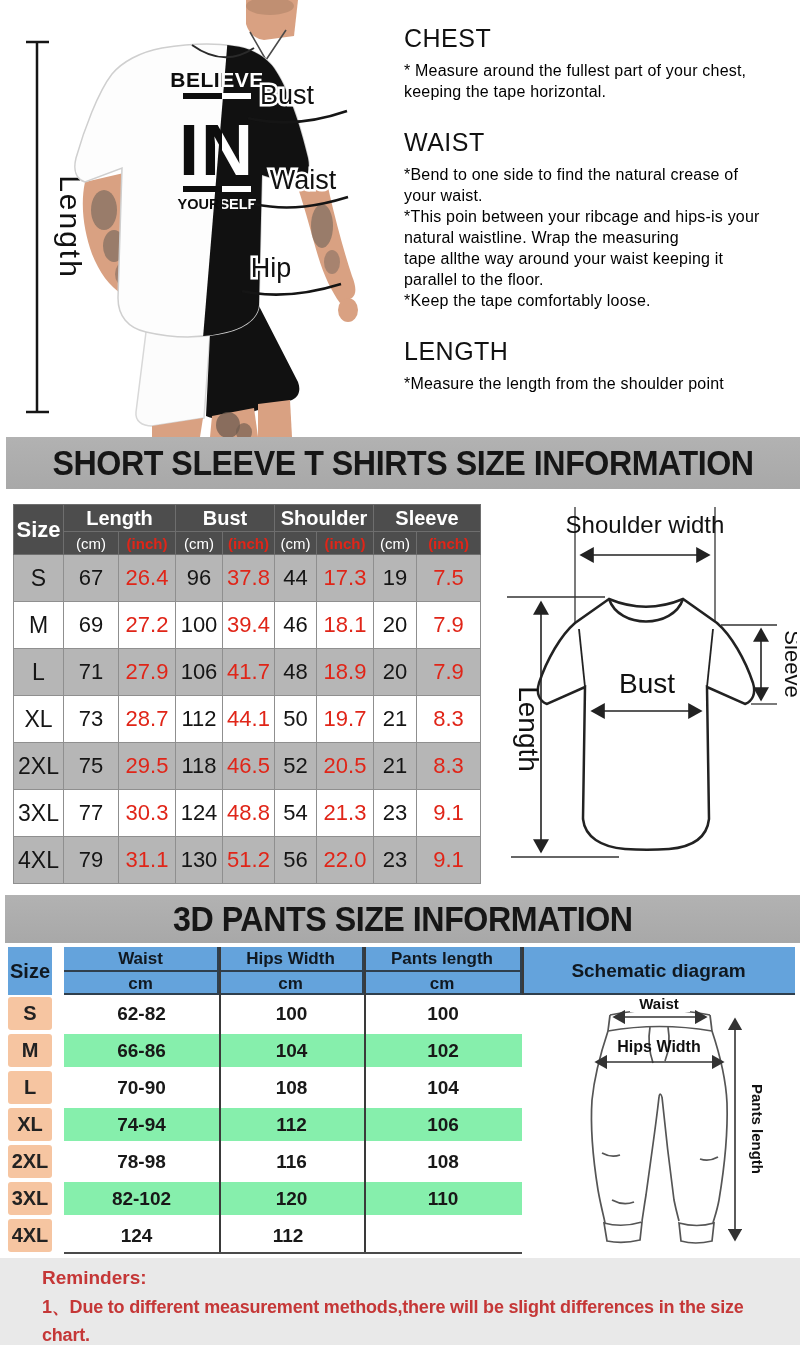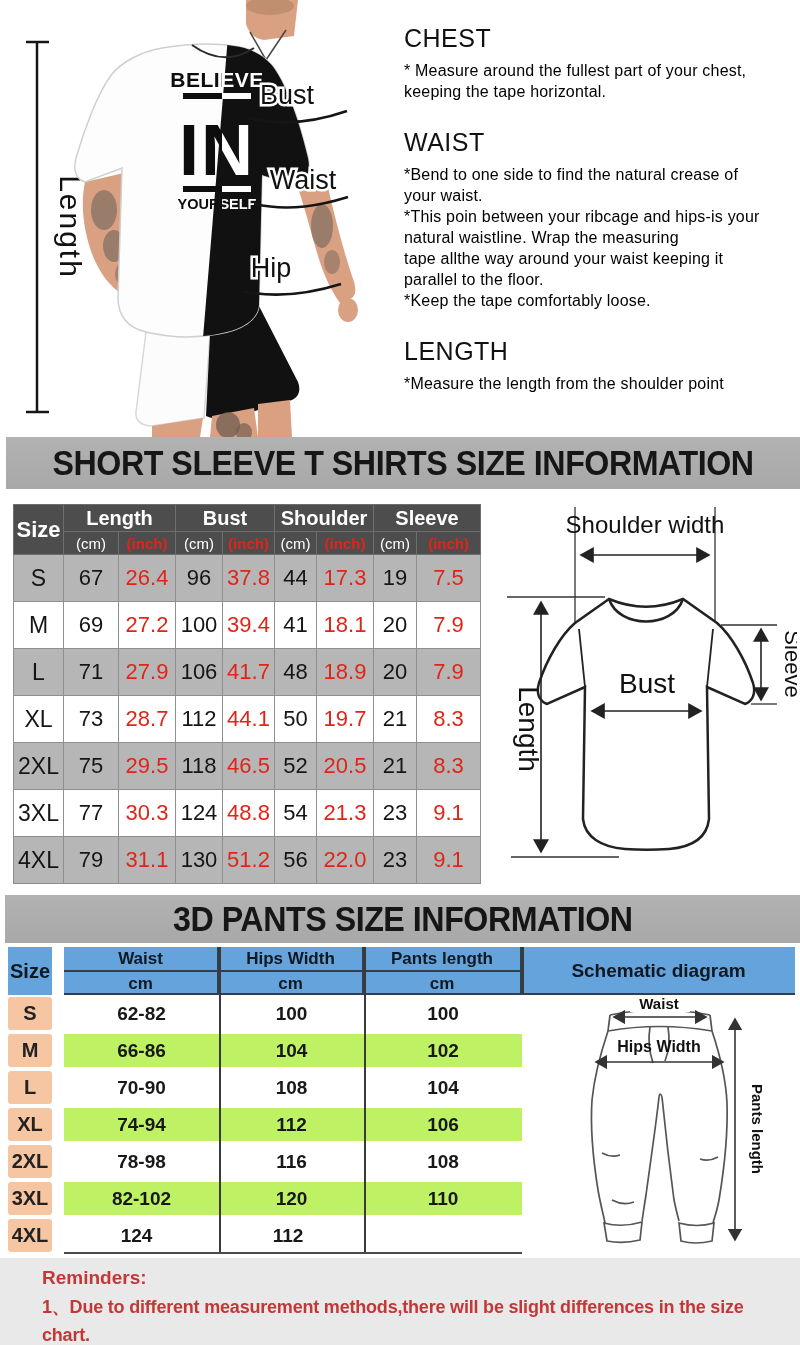--- a/index.html
+++ b/index.html
@@ -46,21 +46,21 @@
   .p-head-cell { display:flex; align-items:center; justify-content:center; color:#101820; font-weight:700; font-size:17px; border-right:2px solid #2f3f4d; }
   .p-head-cell.lbl { border-bottom:2px solid #2f3f4d; }
   .p-schem-head { width:273px; background:#64a3dc; color:#101820; font-size:19px; font-weight:700;
                   display:flex; align-items:center; justify-content:center;text-align:right; }
   .p-head-underline { position:absolute; left:64px; top:50px; width:731px; height:2px; background:#2f3f4d; }
   .p-rows { position:absolute; left:8px; top:52px; width:787px; }
   .p-row { display:flex; height:37px; }
   .p-chip { width:44px; margin:2px 0; background:#f6c5a1; border-radius:3px; color:#222;
             font-size:20px; font-weight:600; display:flex; align-items:center; justify-content:center; }
   .p-data { width:458px; display:flex; }
-  .p-row.g .p-data { background:#bef264; background-clip:content-box; padding:2px 0; }
+  .p-row.g .p-data { background:#86efac; background-clip:content-box; padding:2px 0; }
   .p-cell { display:flex; align-items:center; justify-content:center; font-size:19px; font-weight:600; color:#181818; }
   .p-cell.w { width:155px; } .p-cell.h { width:145px; } .p-cell.l { width:158px; }
   .p-vline { position:absolute; width:2px; background:#3a3a3a; top:4px; height:307px; }
   .p-vline.v1 { left:219px; } .p-vline.v2 { left:364px; }
   .p-vline.v3 { left:522px; height:48px; }
   .p-bottomline { position:absolute; left:64px; top:309px; width:458px; height:2px; background:#4a4a4a; }
   .pants-diagram { position:absolute; left:522px; top:52px; }
 
   
   .reminders { position:absolute; left:0; top:1258px; width:800px; height:101px; background:#e9e9e9; color:#c53737; padding:9px 10px 0 42px; }
@@ -231,21 +231,21 @@
           <td class="i">17.3</td>
           <td class="c">19</td>
           <td class="i">7.5</td>
         </tr>
         <tr>
           <td class="sz">M</td>
           <td class="c">69</td>
           <td class="i">27.2</td>
           <td class="c">100</td>
           <td class="i">39.4</td>
-          <td class="c">41</td>
+          <td class="c">46</td>
           <td class="i">18.1</td>
           <td class="c">20</td>
           <td class="i">7.9</td>
         </tr>
         <tr class="g">
           <td class="sz">L</td>
           <td class="c">71</td>
           <td class="i">27.9</td>
           <td class="c">106</td>
           <td class="i">41.7</td>

